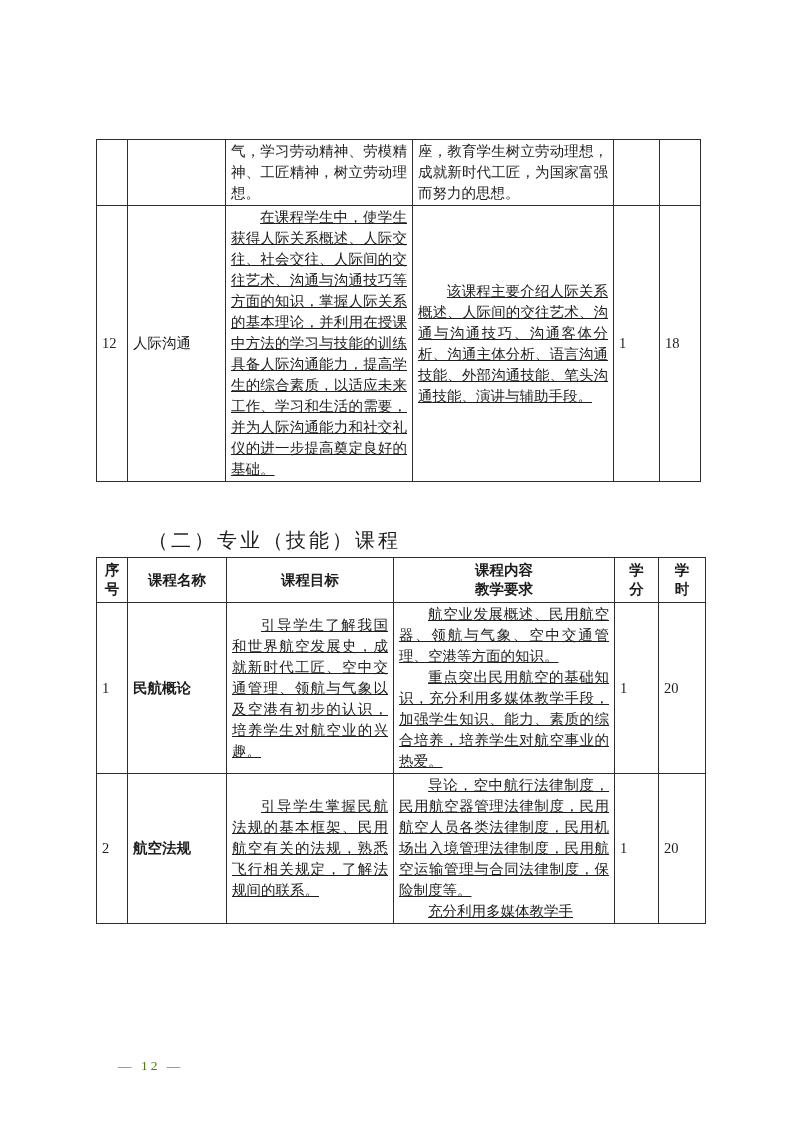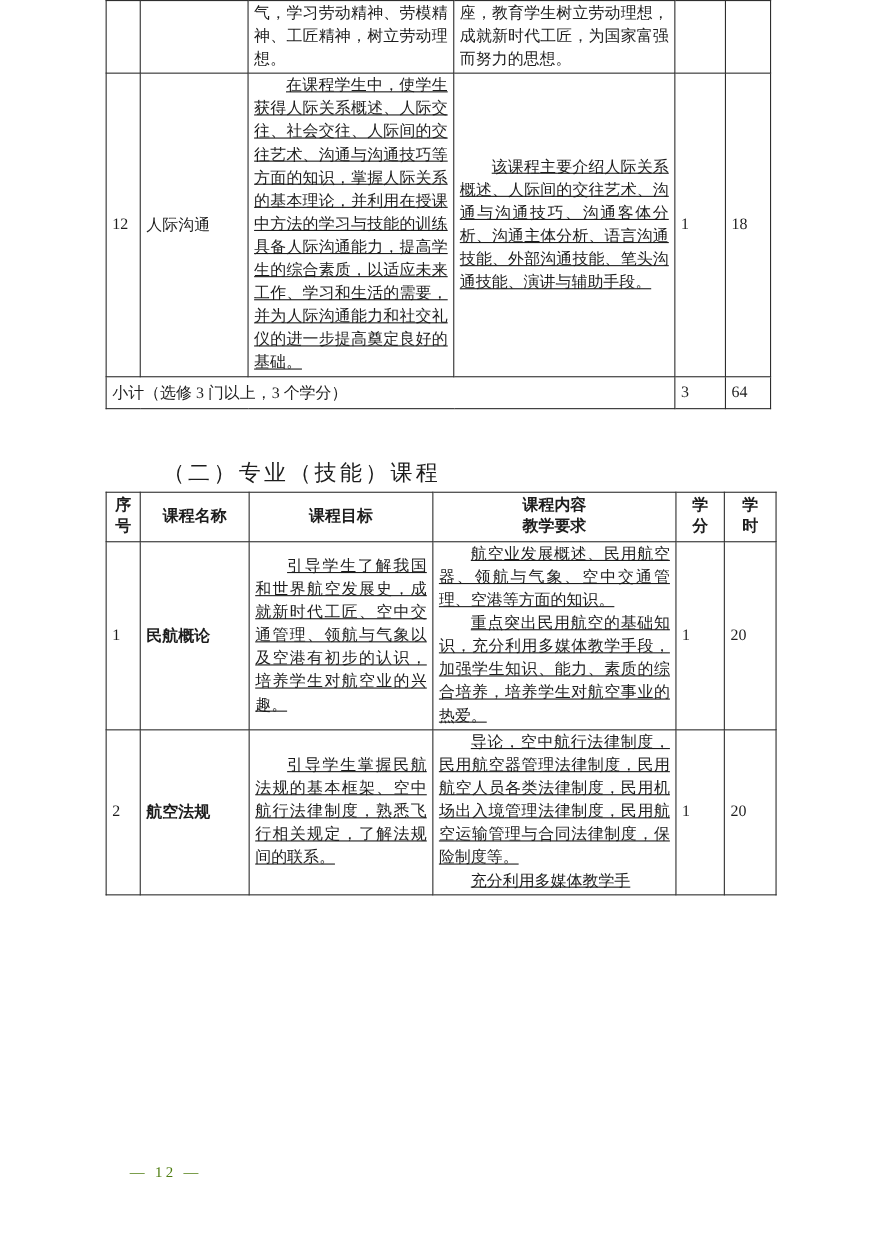--- a/index.html
+++ b/index.html
@@ -21,21 +21,21 @@
     left: 96px;
     top: 0;
     width: 612px;
   }
   table.tbl {
     border-collapse: collapse;
     table-layout: fixed;
     font-size: 14.5px;
     color: #1d1d1d;
   }
-  table.tbl1 { width: 604px; }
+  table.tbl1 { width: 604px; margin-top: 139px; }
   table.tbl2 { width: 609px; margin-top: 3px; }
   .tbl td {
     border: 1px solid #2e2e2e;
     padding: 1px 5px;
     vertical-align: middle;
     overflow: hidden;
   }
   .txt {
     text-align: justify;
     line-height: 21px;
@@ -116,25 +116,20 @@
         <td class="center">人际沟通</td>
         <td class="txt vtop">
           <p class="ind">在课程学生中，使学生获得人际关系概述、人际交往、社会交往、人际间的交往艺术、沟通与沟通技巧等方面的知识，掌握人际关系的基本理论，并利用在授课中方法的学习与技能的训练具备人际沟通能力，提高学生的综合素质，以适应未来工作、学习和生活的需要，并为人际沟通能力和社交礼仪的进一步提高奠定良好的基础。</p>
         </td>
         <td class="txt">
           <p class="ind">该课程主要介绍人际关系概述、人际间的交往艺术、沟通与沟通技巧、沟通客体分析、沟通主体分析、语言沟通技能、外部沟通技能、笔头沟通技能、演讲与辅助手段。</p>
         </td>
         <td class="center">1</td>
         <td class="center">18</td>
       </tr>
-      <tr style="height:29px">
-        <td colspan="4" class="center">小计（选修 3 门以上，3 个学分）</td>
-        <td class="center">3</td>
-        <td class="center">64</td>
-      </tr>
     </tbody>
       </table>
 
     <h3 class="section-heading">（二）专业（技能）课程</h3>
 
     <table class="tbl tbl2">
       <colgroup>
         <col style="width:31px">
           <col style="width:99px">
           <col style="width:167px">
@@ -165,21 +160,21 @@
           <p class="ind">航空业发展概述、民用航空器、领航与气象、空中交通管理、空港等方面的知识。</p>
           <p class="ind">重点突出民用航空的基础知识，充分利用多媒体教学手段，加强学生知识、能力、素质的综合培养，培养学生对航空事业的热爱。</p>
         </td>
         <td class="center">1</td>
         <td class="center">20</td>
       </tr>
       <tr style="height:150px">
         <td class="center">2</td>
         <td class="center bold">航空法规</td>
         <td class="txt">
-          <p class="ind">引导学生掌握民航法规的基本框架、空中航行法律制度，熟悉飞行相关规定，了解法规间的联系。</p>
+          <p class="ind">引导学生掌握民航法规的基本框架、民用航空有关的法规，熟悉飞行相关规定，了解法规间的联系。</p>
         </td>
         <td class="txt">
           <p class="ind">导论，空中航行法律制度，民用航空器管理法律制度，民用航空人员各类法律制度，民用机场出入境管理法律制度，民用航空运输管理与合同法律制度，保险制度等。</p>
           <p class="ind">充分利用多媒体教学手</p>
         </td>
         <td class="center">1</td>
         <td class="center">20</td>
       </tr>
     </tbody>
       </table>

